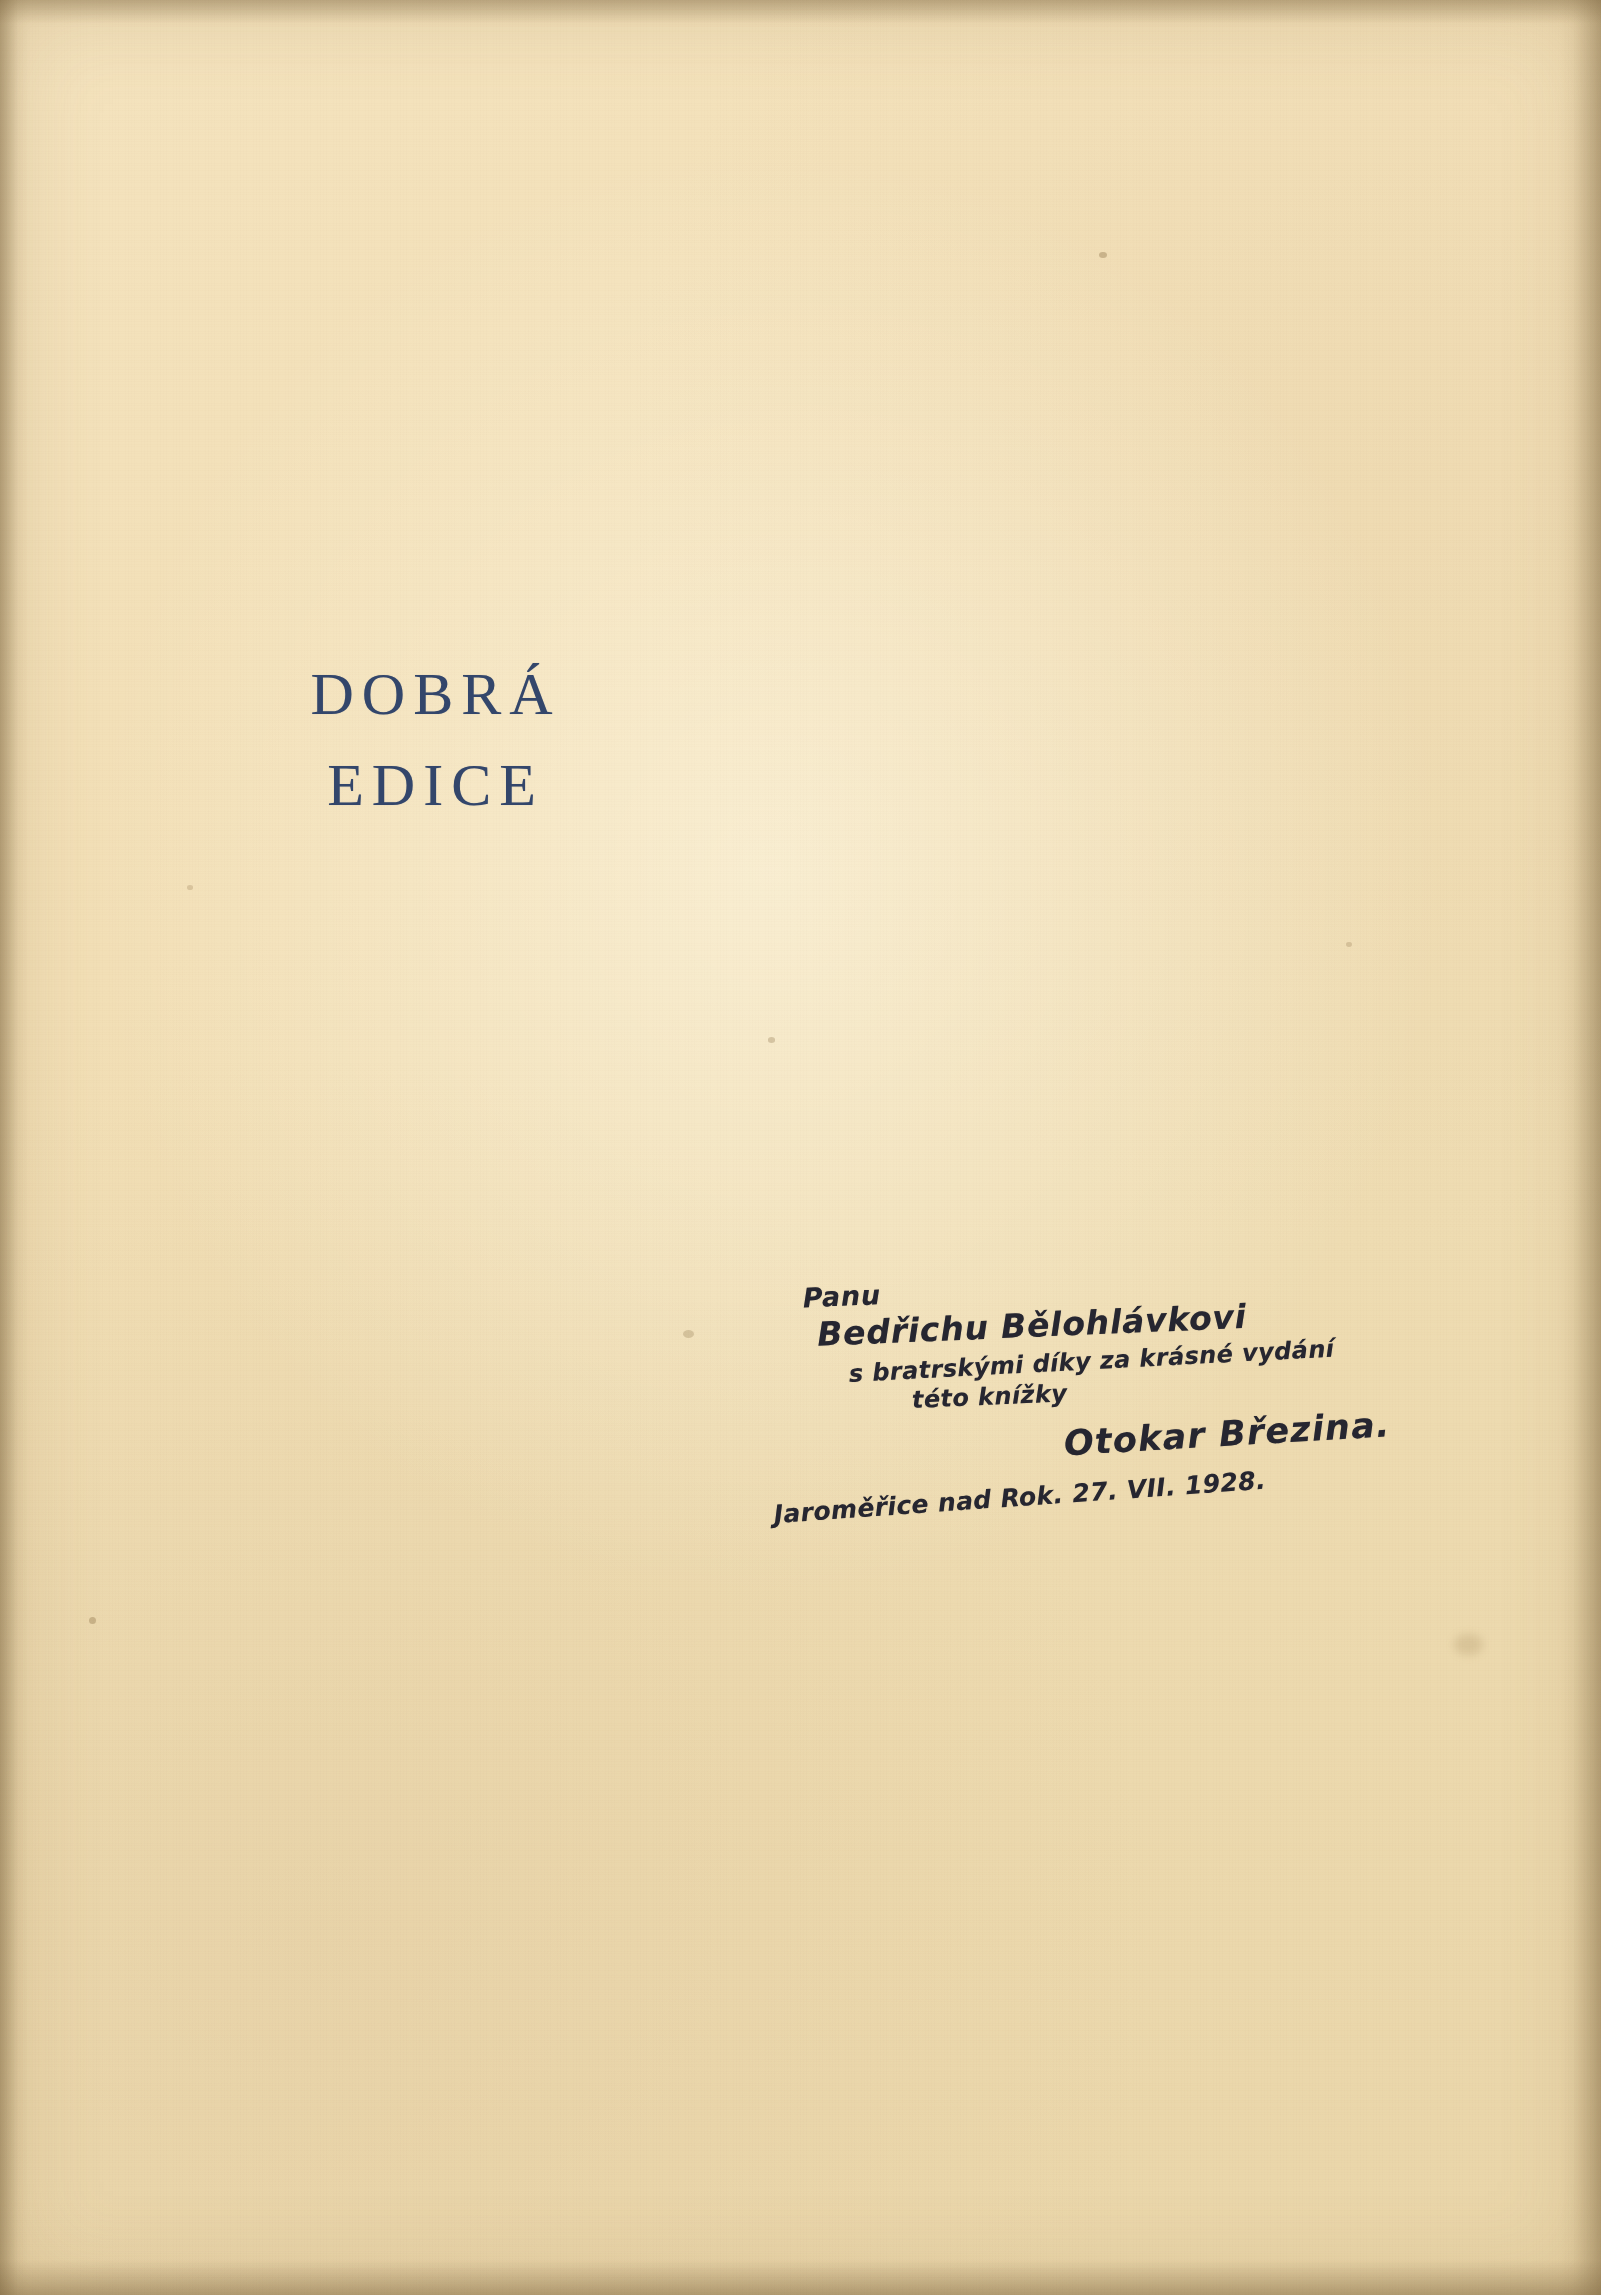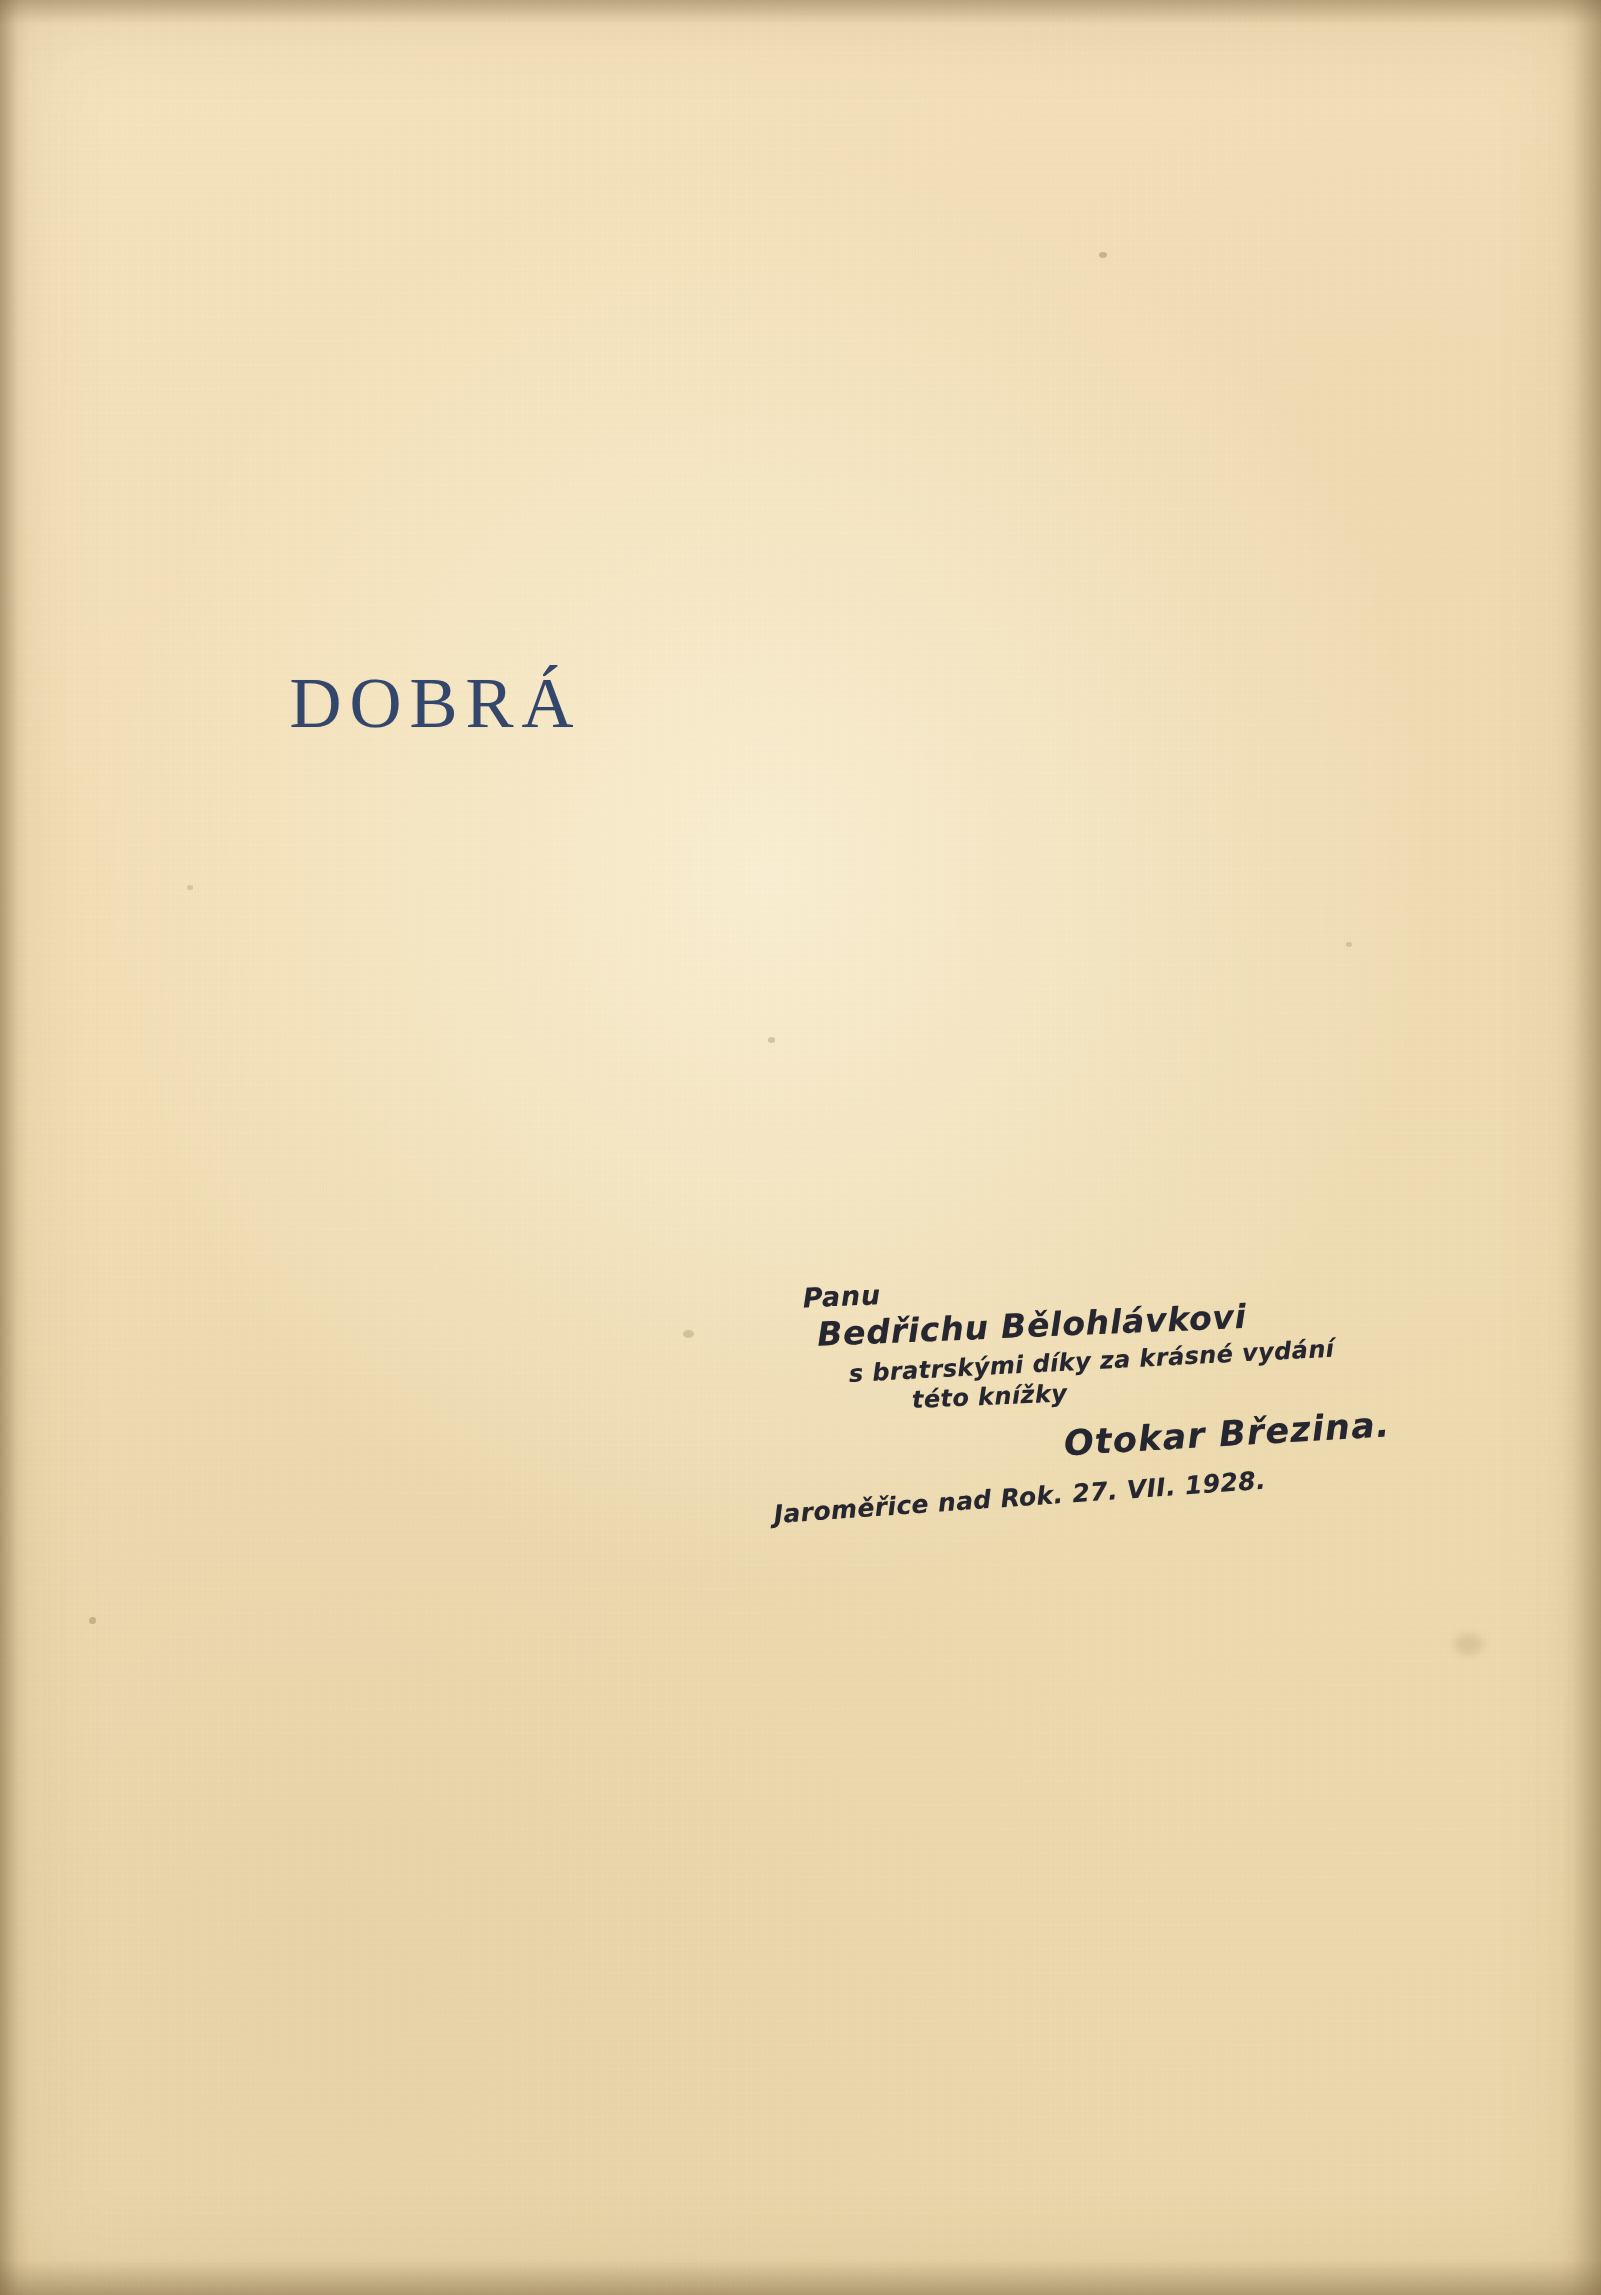--- a/index.html
+++ b/index.html
@@ -81,21 +81,21 @@
     position: absolute;
     left: 0;
     top: 649px;
     width: 871px;
     text-align: center;
   }
   .title-line {
     color: #33466b;
     font-family: "Liberation Serif", serif;
     font-weight: 400;
-    font-size: 72px;
+    font-size: 60px;
     letter-spacing: 8px;
     line-height: 1.52;
     text-shadow: 0 0 0.8px rgba(40,60,95,0.30);
   }
 
   
   .dedication {
     position: absolute;
     left: 788px;
     top: 1283px;
@@ -142,20 +142,21 @@
   <div class="spot" style="left:1099px; top:252px; width:8px; height:6.3px; background:rgba(120,95,55,0.30);"></div>
   <div class="spot" style="left:768px; top:1037px; width:7.1px; height:5.5px; background:rgba(120,95,55,0.25);"></div>
   <div class="spot" style="left:683px; top:1330px; width:11px; height:8px; background:rgba(120,95,55,0.22);"></div>
   <div class="spot" style="left:89px; top:1617px; width:7.1px; height:7.1px; background:rgba(120,95,55,0.28);"></div>
   <div class="spot" style="left:1454px; top:1634px; width:28.5px; height:20.6px; background:rgba(130,105,60,0.16); filter:blur(4px);"></div>
   <div class="spot" style="left:187px; top:885px; width:6.3px; height:4.8px; background:rgba(120,95,55,0.20);"></div>
   <div class="spot" style="left:1346px; top:942px; width:5.5px; height:4.8px; background:rgba(120,95,55,0.20);"></div>
 
   <div class="title-block">
     <div class="title-line">DOBRÁ</div>
+    <div class="title-line">EDICE</div>
   </div>
 
   <div class="dedication">
     <span class="hw hw-1">Panu</span>
     <span class="hw hw-2">Bedřichu Běloh­lávkovi</span>
     <span class="hw hw-3">s bratrskými díky za krásné vydání</span>
     <span class="hw hw-4">této knížky</span>
     <span class="hw hw-sign">Otokar Březina.</span>
     <span class="hw hw-place">Jaroměřice nad Rok. 27. VII. 1928.</span>
   </div>

